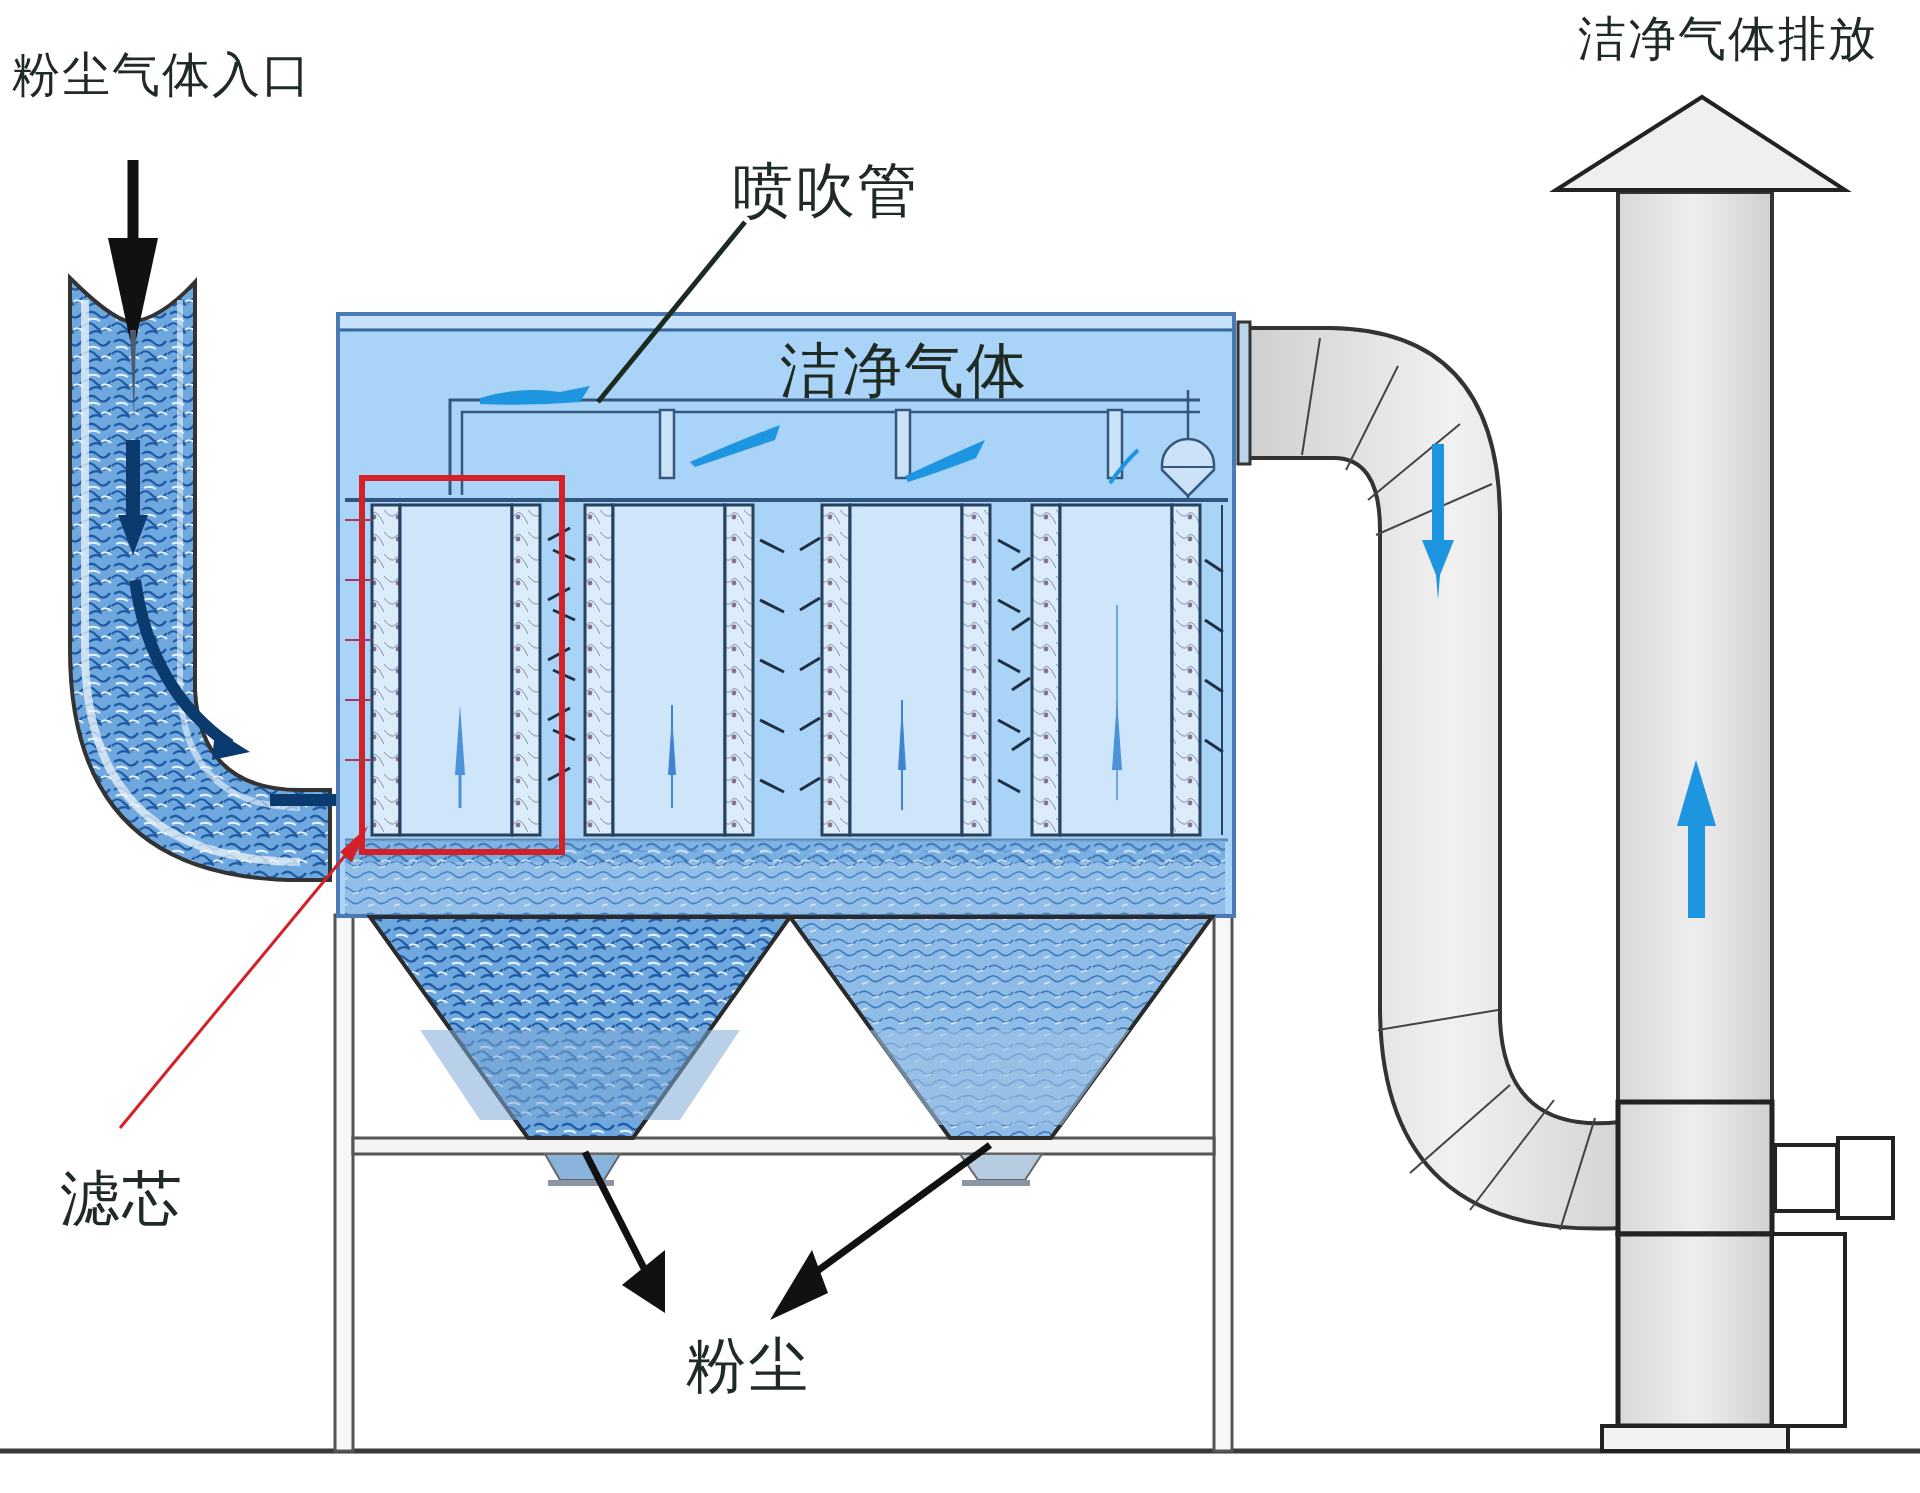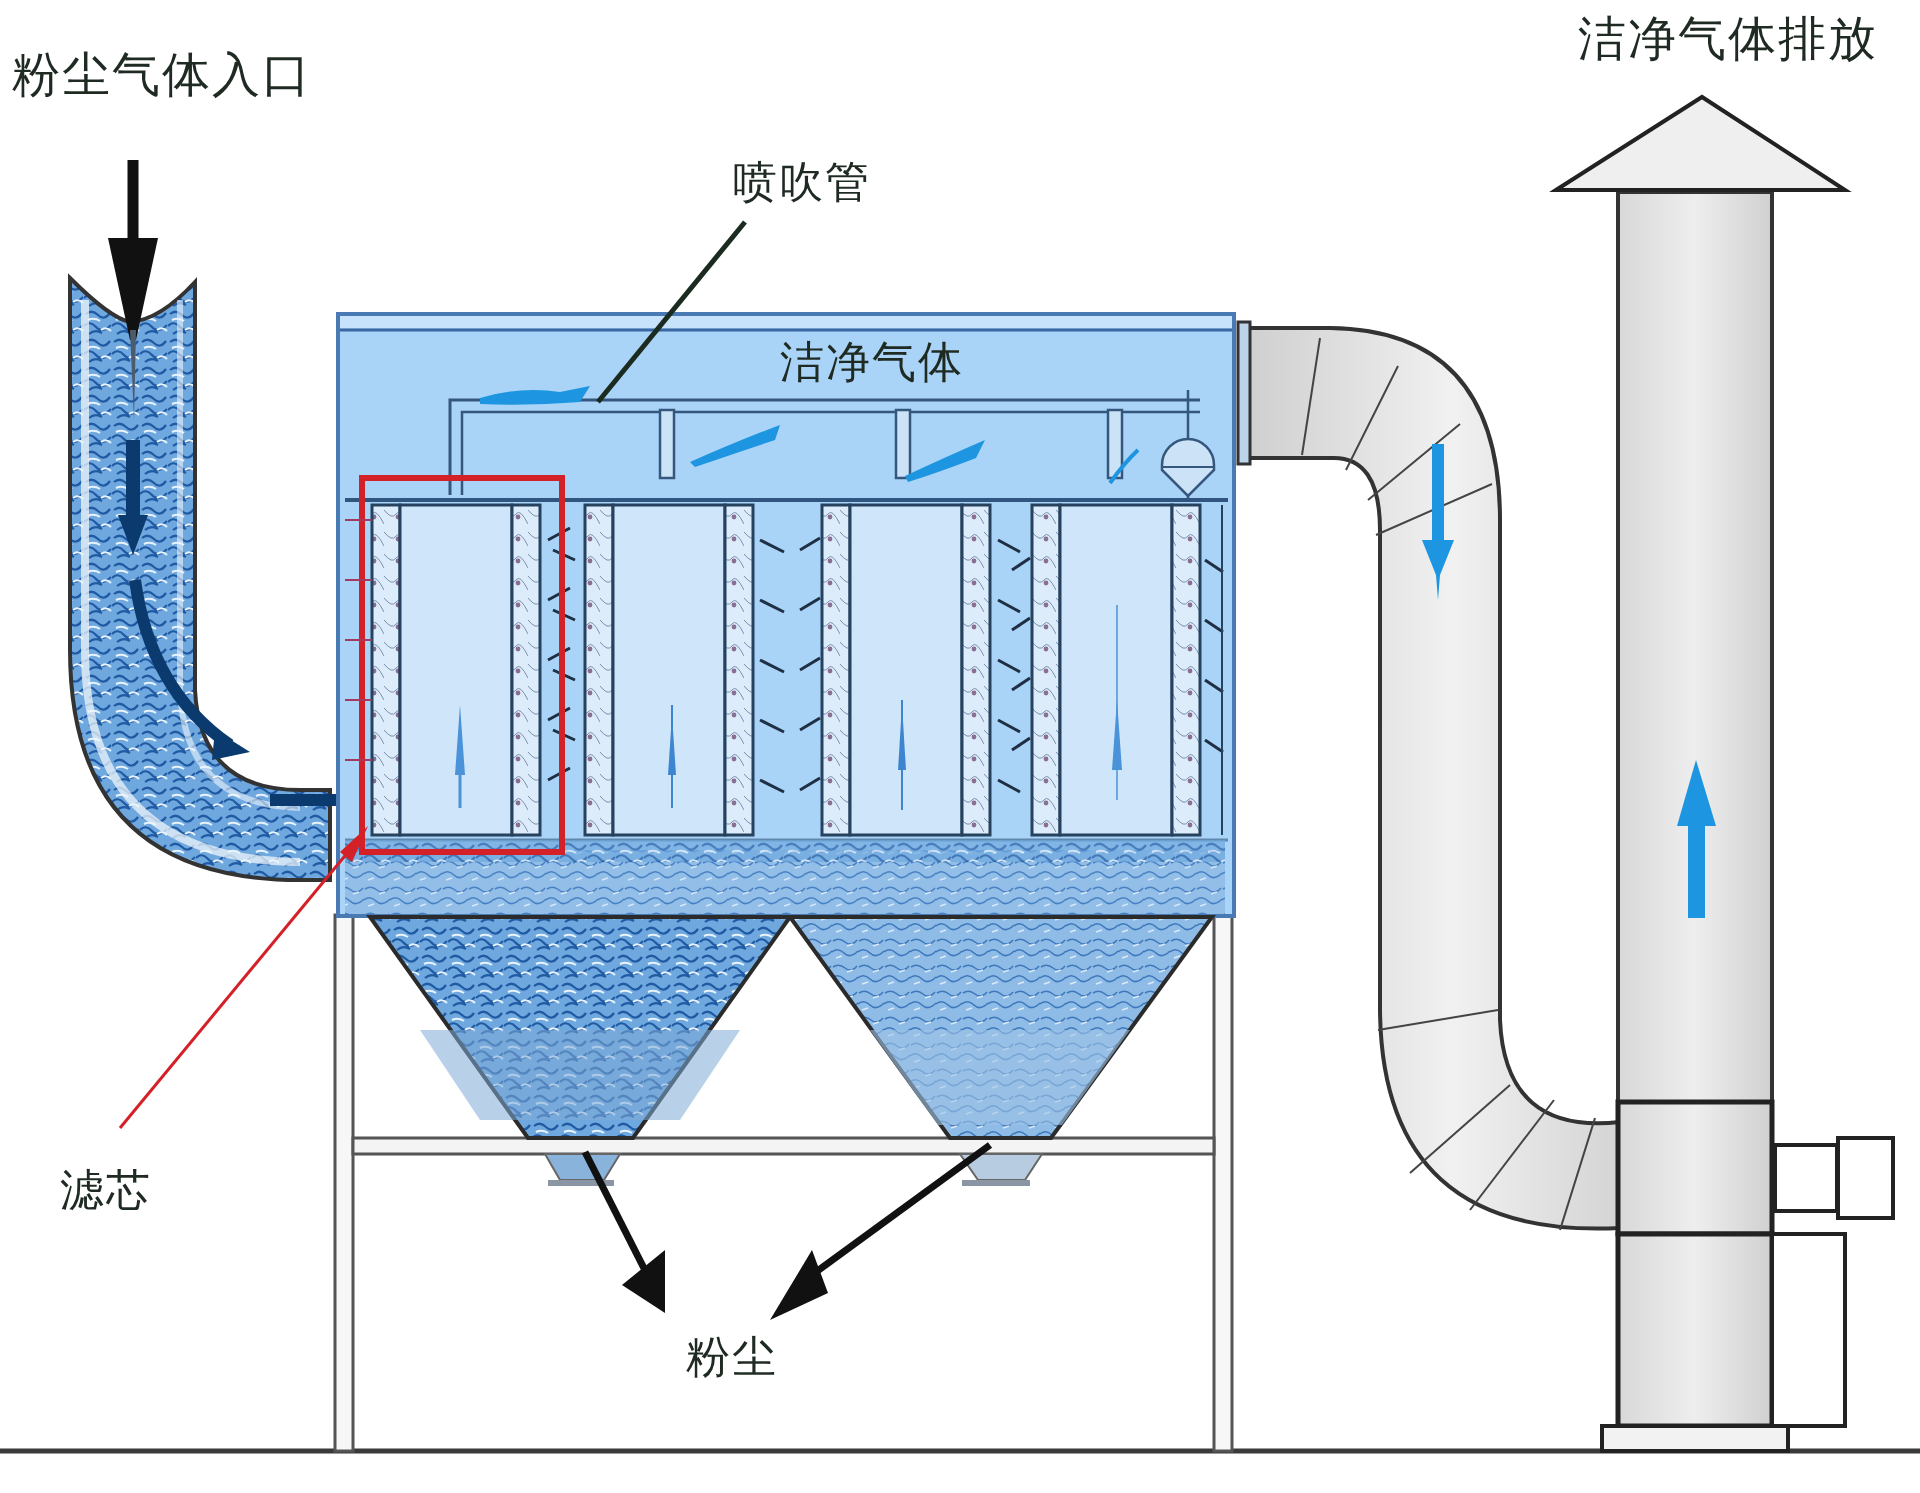--- a/index.html
+++ b/index.html
@@ -1,20 +1,20 @@
 <!DOCTYPE html>
 <html><head>
   <meta charset="utf-8">
   <style>
     html, body { margin: 0; padding: 0; background: #ffffff; }
     #stage { position: relative; width: 1920px; height: 1493px; overflow: hidden; background: #ffffff; }
     svg { position: absolute; left: 0; top: 0; }
     .lbl { position: absolute; font-family: "DejaVu Sans", sans-serif; color: #1e2a22; white-space: nowrap; line-height: 1; letter-spacing: 2px; }
     .lbl-big { font-size: 48px; }
-    .lbl-mid { font-size: 44px; }
+    .lbl-mid { font-size: 60px; }
   </style>
 </head>
 <body>
 
 <div id="stage">
 
   <svg width="1920" height="1493" viewBox="0 0 1920 1493">
     <defs>
       <pattern id="dustPat" width="28" height="28" patternUnits="userSpaceOnUse">
         <rect width="28" height="28" fill="#6fa8df"></rect>

